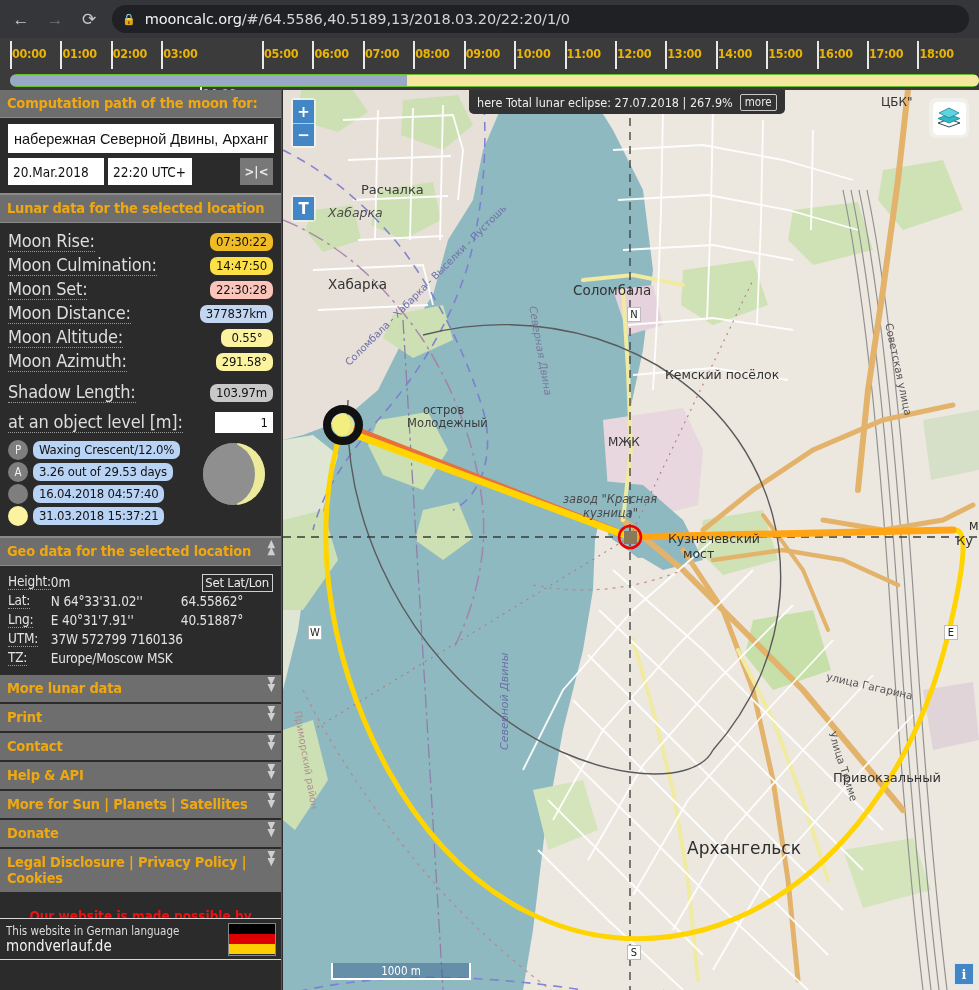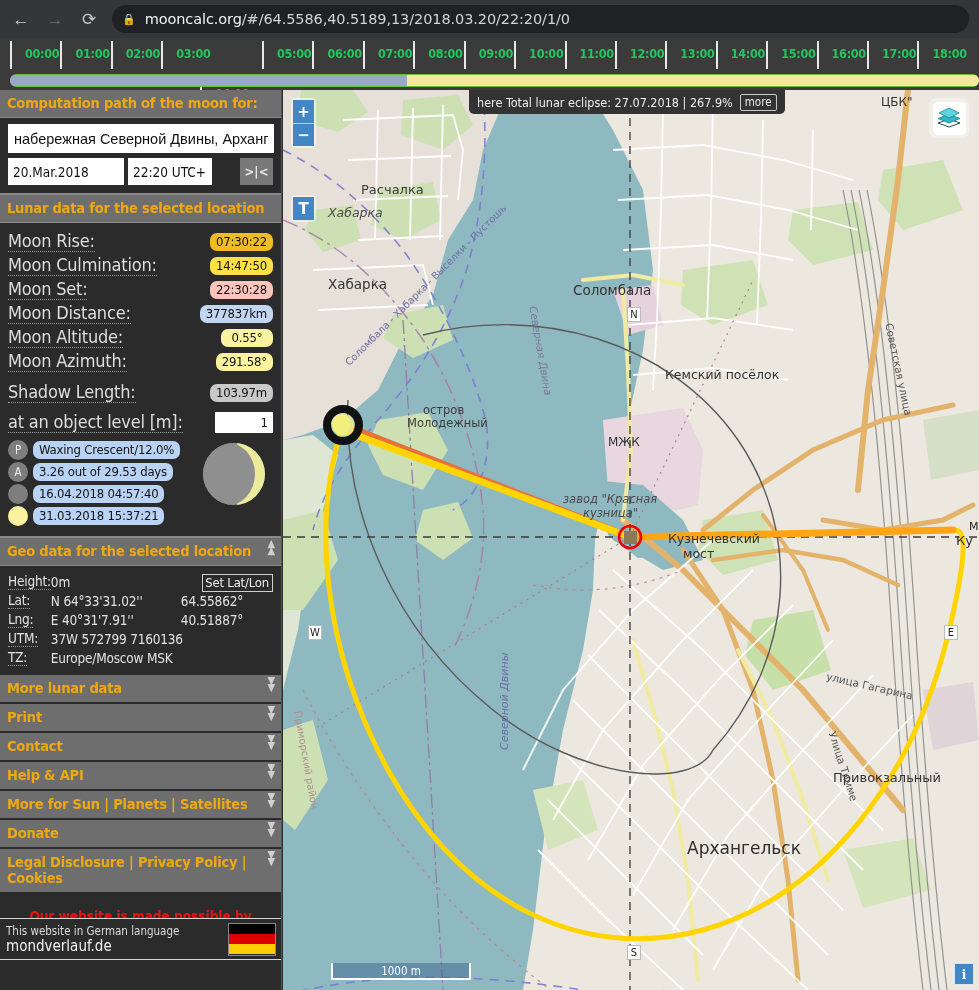--- a/index.html
+++ b/index.html
@@ -31,21 +31,21 @@
     font-size:14.5px; color:#d2d4d7; white-space:nowrap;
     font-family:"DejaVu Sans", sans-serif; letter-spacing:-0.1px;
   }
   .url-text .dom { color:#f1f3f4; }
 
   
   .timeline { height:52px; background:#3b3b3b; position:relative; overflow:hidden; }
   .tl-ticks { position:absolute; inset:0 0 auto 0; height:34px; }
   .tl-tick {
     position:absolute; top:3px; height:28px; border-left:2px solid #e8e8e8;
-    padding-left:13px; font-size:12.5px; color:#22c55e;
+    padding-left:0; font-size:12.5px; color:#eab308;
     font-family:"DejaVu Sans Condensed","DejaVu Sans",sans-serif;
     font-weight:700; letter-spacing:-0.3px; line-height:26px;
   }
   .tl-bar-wrap {
     position:absolute; left:10px; right:0px; top:36px; height:13px;
     background:#6bbf2a; border-radius:7px; overflow:hidden;
   }
   .tl-bar-night { position:absolute; left:0; top:1px; bottom:1px; background:#9aa8c8; }
   .tl-bar-day   { position:absolute; top:1px; bottom:1px; background:#f6e7a0; }
 
@@ -77,21 +77,21 @@
     width:266px; height:29px; background:#fff; border:none;
     font-size:14.5px; color:#111; padding:0 6px;
     font-family:"Liberation Sans",sans-serif;
   }
   .row-dt { display:flex; gap:4px; margin-top:5px; align-items:center; }
   .dt-input {
     height:27px; background:#fff; border:none; color:#111;
     font-size:13.5px; padding:0 5px;
     font-family:"DejaVu Sans Condensed","DejaVu Sans",sans-serif;
   }
-  .dt-date { width:116px; }
+  .dt-date { width:96px; }
   .dt-time { width:84px; }
   .btn-now {
     margin-left:auto; width:33px; height:27px; background:#787878;
     color:#e8e8e8; font-size:13px; font-weight:700;
     display:flex; align-items:center; justify-content:center;
     font-family:"DejaVu Sans Condensed","DejaVu Sans",sans-serif;
   }
 
   
   .ld-table { width:100%; border-collapse:collapse; }

